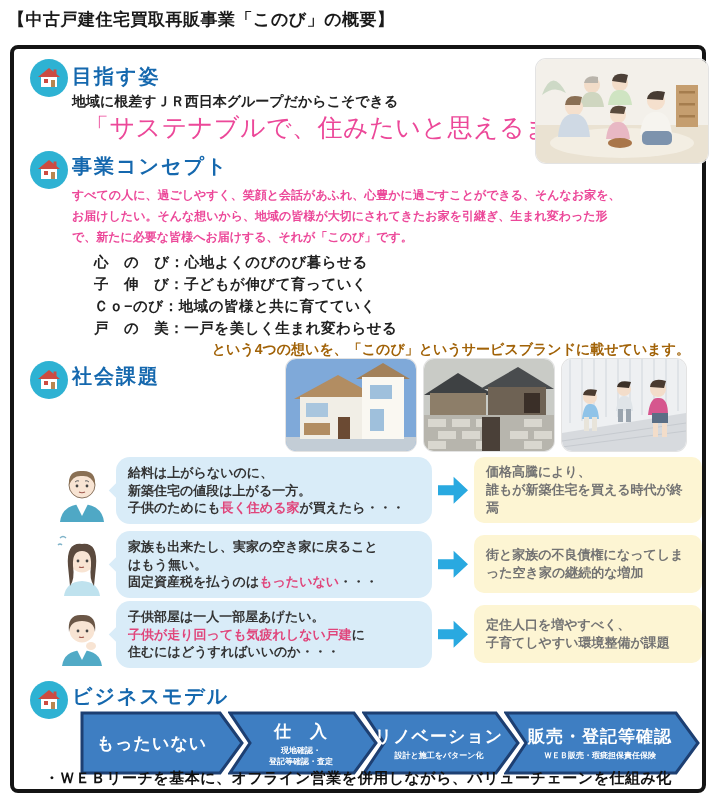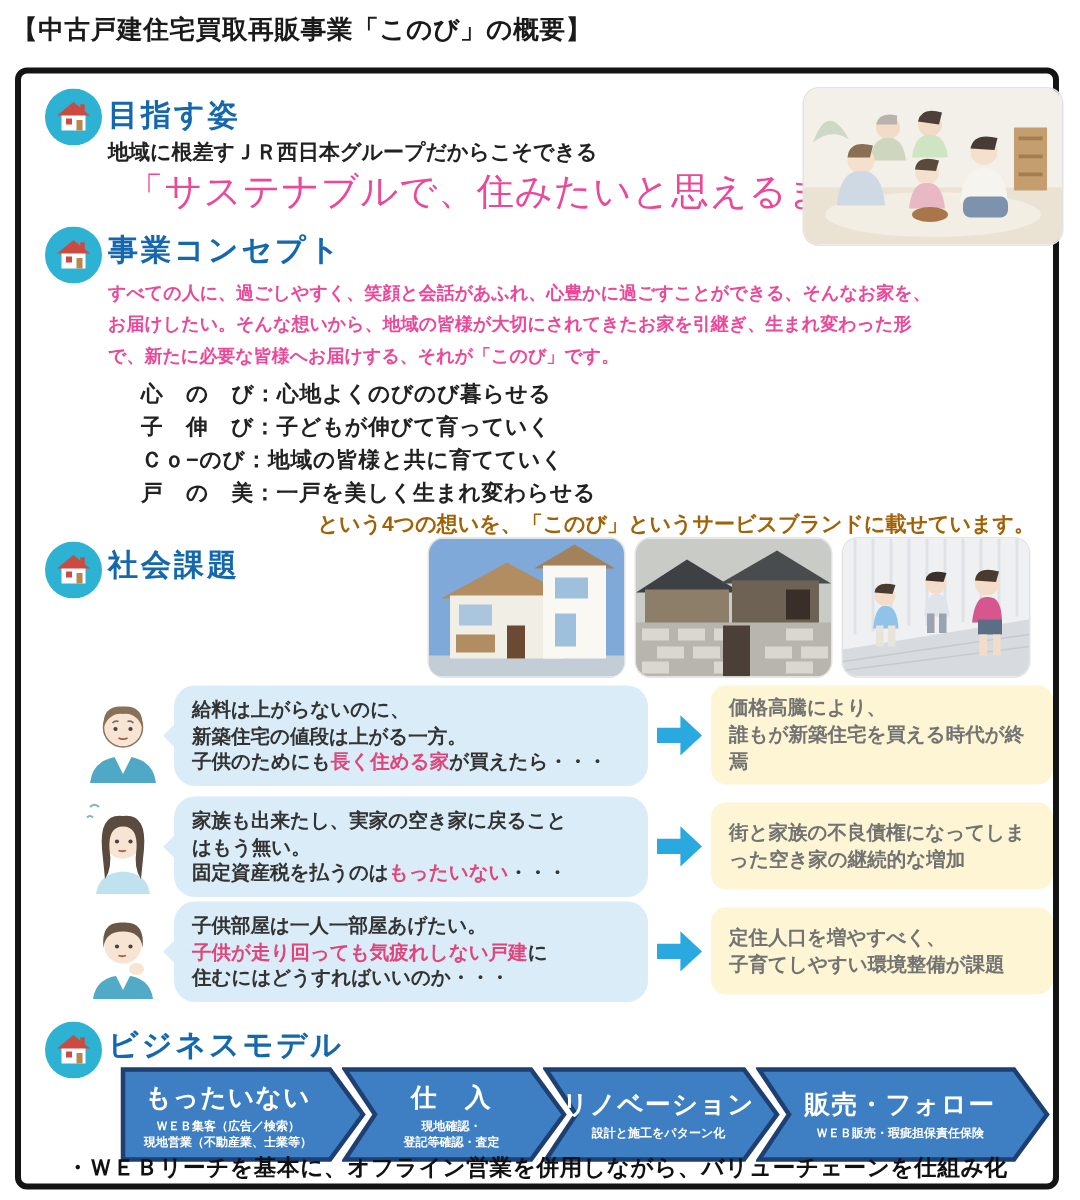--- a/index.html
+++ b/index.html
@@ -287,22 +287,20 @@
   </div>
   <div class="abs sec-head" style="left:58px;top:634px;">ビジネスモデル</div>
 
   <div class="abs chev-row" style="left:66px;top:662px;">
     <div class="chev first" style="width:164px;">
       <svg viewBox="0 0 164 64" width="164" height="64">
           <polygon points="2,2 140,2 162,32 140,62 2,62" fill="#3e7ec2" stroke="#1d3f72" stroke-width="3"></polygon>
         </svg>
       <div class="chev-text">
         <div class="chev-title">もったいない</div>
-        <div class="chev-sub preline">ＷＥＢ集客（広告／検索）
-現地営業（不動産業、士業等）</div>
       </div>
     </div>
     <div class="chev notch" style="width:150px;margin-left:-16px;">
       <svg viewBox="0 0 150 64" width="150" height="64">
           <polygon points="2,2 126,2 148,32 126,62 2,62 22,32" fill="#3e7ec2" stroke="#1d3f72" stroke-width="3"></polygon>
         </svg>
       <div class="chev-text">
         <div class="chev-title">仕　入</div>
         <div class="chev-sub preline">現地確認・
 登記等確認・査定</div>
@@ -315,21 +313,21 @@
       <div class="chev-text">
         <div class="chev-title">リノベーション</div>
         <div class="chev-sub preline">設計と施工をパターン化</div>
       </div>
     </div>
     <div class="chev notch" style="width:196px;margin-left:-16px;">
       <svg viewBox="0 0 196 64" width="196" height="64">
           <polygon points="2,2 172,2 194,32 172,62 2,62 22,32" fill="#3e7ec2" stroke="#1d3f72" stroke-width="3"></polygon>
         </svg>
       <div class="chev-text">
-        <div class="chev-title">販売・フォロー</div>
+        <div class="chev-title">販売・登記等確認</div>
         <div class="chev-sub preline">ＷＥＢ販売・瑕疵担保責任保険</div>
       </div>
     </div>
   </div>
 
   <div class="abs footnote" style="left:0;top:720px;width:688px;">・ＷＥＢリーチを基本に、オフライン営業を併用しながら、バリューチェーンを仕組み化</div>
 
 </div>
 
 </body></html>

